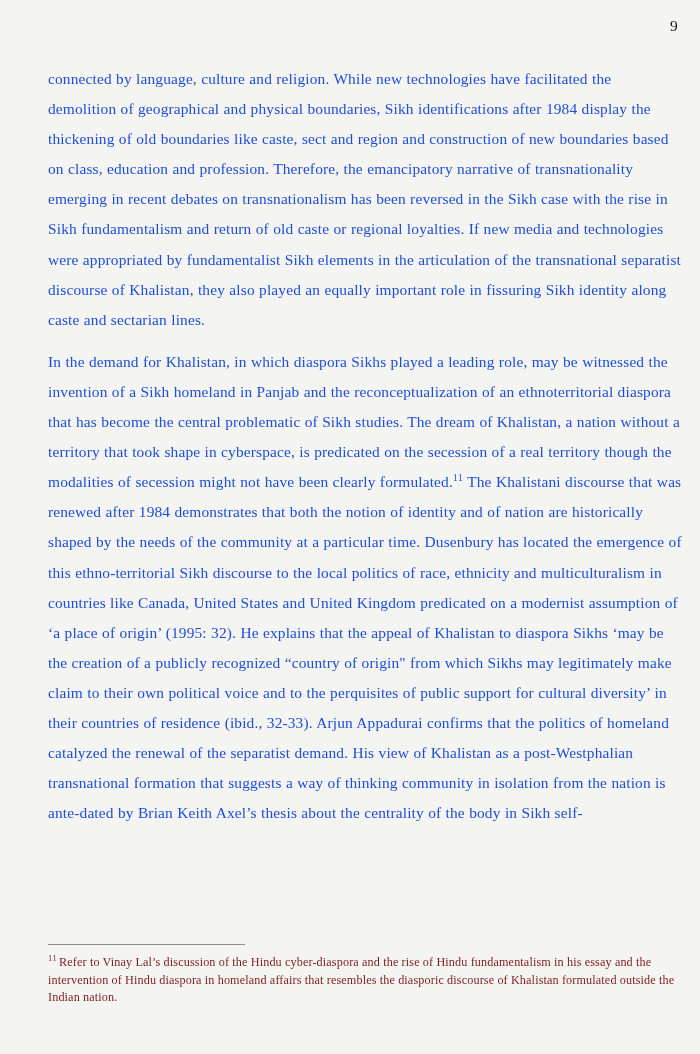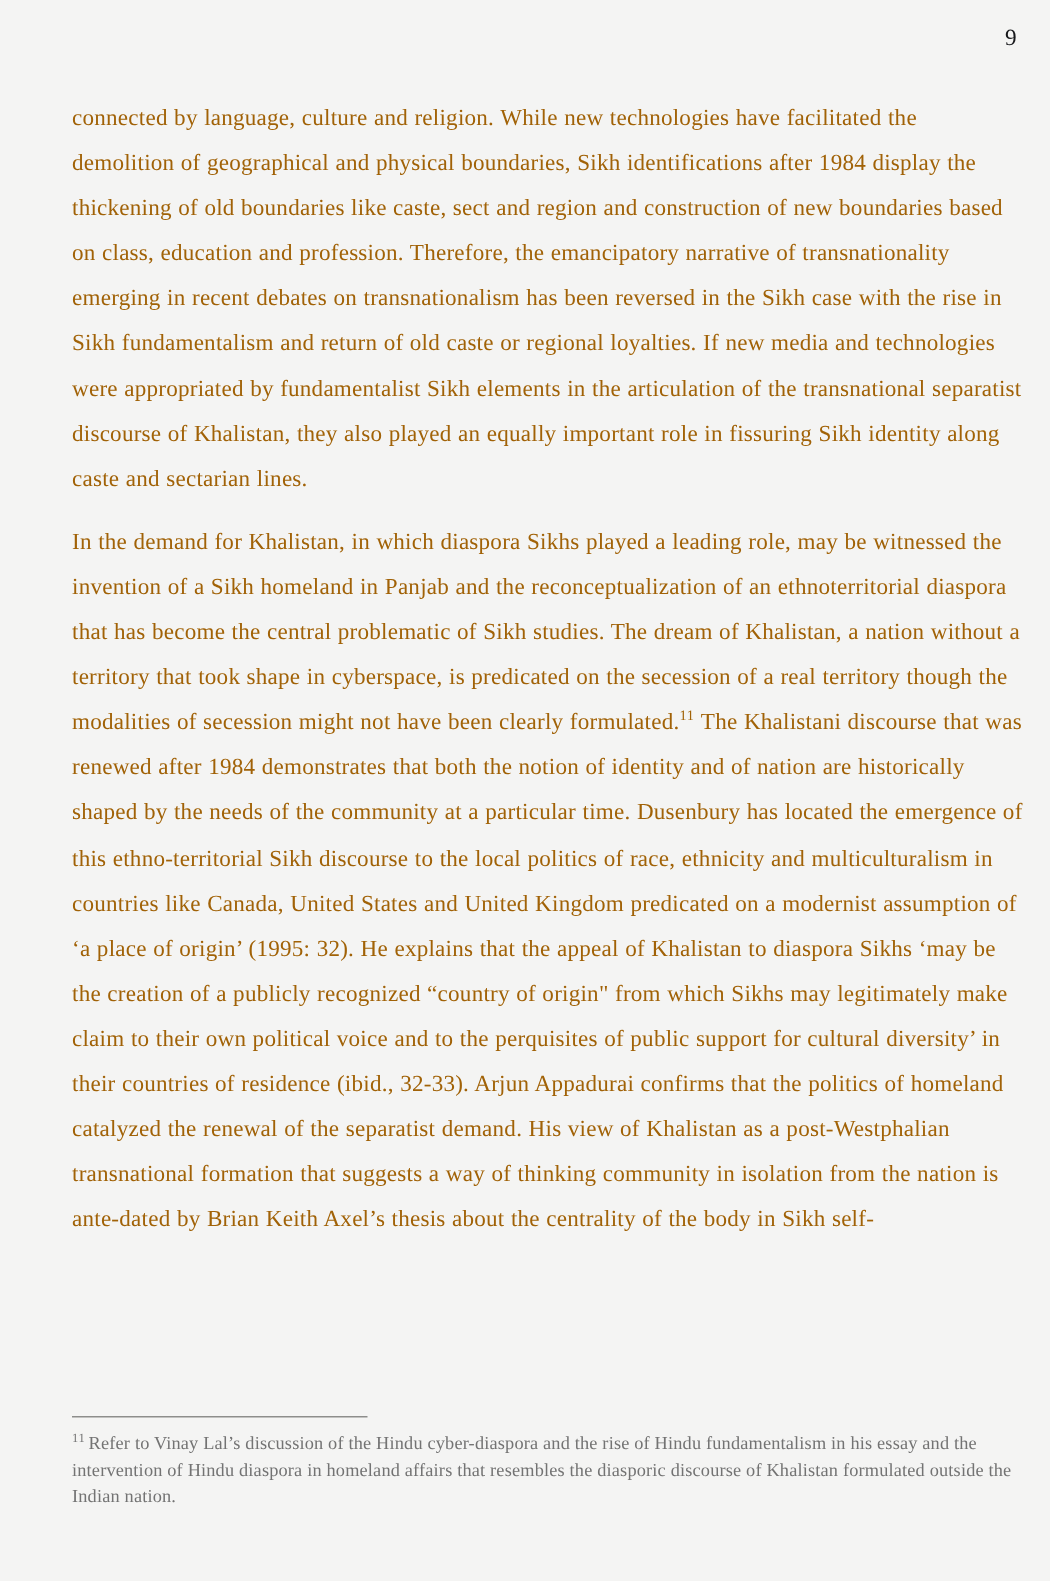--- a/index.html
+++ b/index.html
@@ -34,21 +34,21 @@
   .body-area {
     position: absolute;
     left: 48px;
     top: 64px;
     width: 634px;
   }
   .para {
     font-size: 15.4px;
     line-height: 30.1px;
     text-align: left;
-    color: #a16207;
+    color: #1d4ed8;
     margin: 0;
     letter-spacing: 0.01em;
     word-spacing: 0.02em;
   }
   .para + .para {
     margin-top: 12px;
   }
   .fn-ref {
     font-size: 9.6px;
     vertical-align: super;
@@ -63,21 +63,21 @@
   }
   .footnote-rule {
     width: 197px;
     height: 0;
     border-top: 1px solid #8d8d8b;
     margin: 0 0 9px 0;
   }
   .footnote-text {
     font-size: 12.2px;
     line-height: 17.6px;
-    color: #737373;
+    color: #7f1d1d;
     margin: 0;
     text-align: left;
     letter-spacing: 0.01em;
   }
   .footnote-marker {
     font-size: 8.4px;
     vertical-align: super;
     line-height: 0;
     letter-spacing: 0.5px;
     margin-right: 2px;

